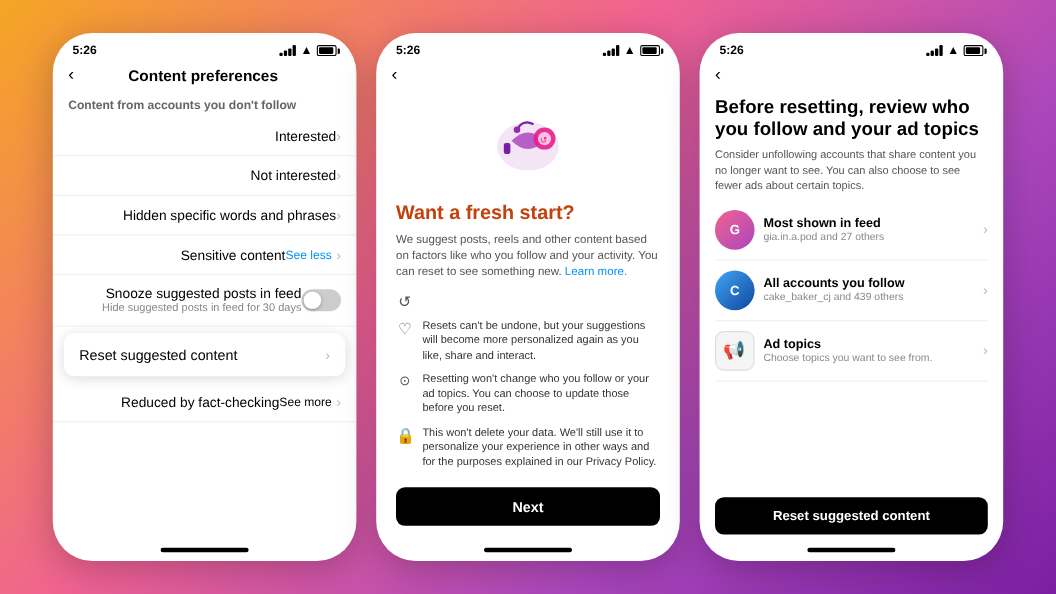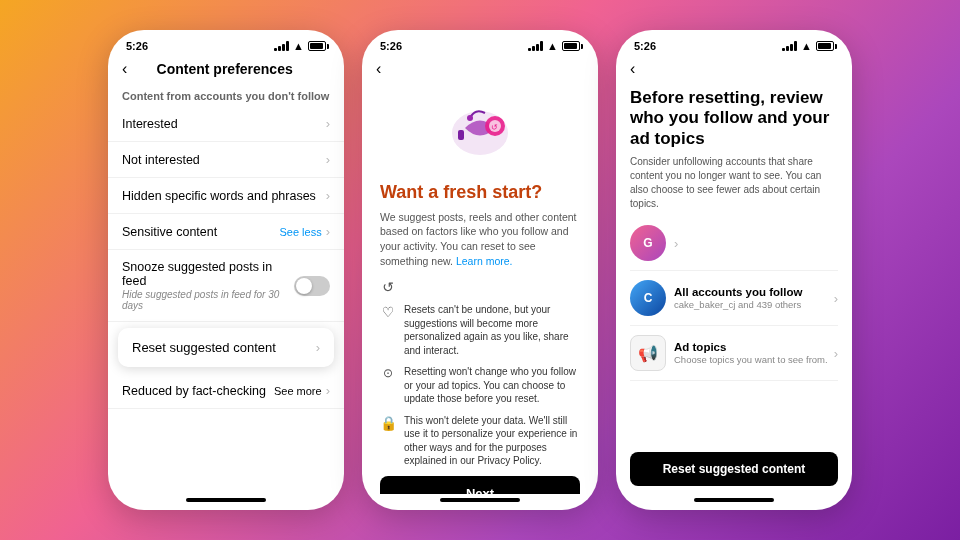--- a/index.html
+++ b/index.html
@@ -12,21 +12,21 @@
       align-items: center;
       justify-content: center;
       gap: 18px;
       font-family: -apple-system, BlinkMacSystemFont, 'Segoe UI', sans-serif;
       overflow: hidden;
     }
 
     .phone {
       background: #fff;
       border-radius: 36px;
-      width: 236px;
+      width: 276px;
       height: 480px;
       box-shadow: 0 8px 32px rgba(0,0,0,0.22);
       display: flex;
       flex-direction: column;
       overflow: hidden;
       position: relative;
     }
 
     
     .status-bar {
@@ -138,33 +138,33 @@
       display: flex;
       align-items: center;
       justify-content: space-between;
       padding: 10px 14px;
       border-bottom: 0.5px solid #f0f0f0;
       cursor: pointer;
     }
 
     .menu-item-left {
       flex: 1;
+      text-align: right;
     }
 
     .menu-item-title {
       font-size: 12.5px;
       color: #000;
       font-weight: 400;
     }
 
     .menu-item-sub {
       font-size: 10px;
       color: #888;
       margin-top: 1px;
-      font-style: italic;
     }
 
     .chevron {
       font-size: 13px;
       color: #bbb;
     }
 
     .see-less {
       font-size: 11px;
       color: #0095f6;
@@ -567,20 +567,24 @@
 
   <div class="before-reset-content">
     <div class="before-title">Before resetting, review who you follow and your ad topics</div>
     <div class="before-desc">Consider unfollowing accounts that share content you no longer want to see. You can also choose to see fewer ads about certain topics.</div>
 
     <div class="review-list">
       <div class="review-item">
         <div class="review-avatar">
           <span class="avatar-initials">G</span>
         </div>
+        <div class="review-info">
+          <div class="review-title">Most shown in feed</div>
+          <div class="review-sub">gia.in.a.pod and 27 others</div>
+        </div>
         <span class="chevron">›</span>
       </div>
 
       <div class="review-item">
         <div class="review-avatar blue">
           <span class="avatar-initials">C</span>
         </div>
         <div class="review-info">
           <div class="review-title">All accounts you follow</div>
           <div class="review-sub">cake_baker_cj and 439 others</div>

